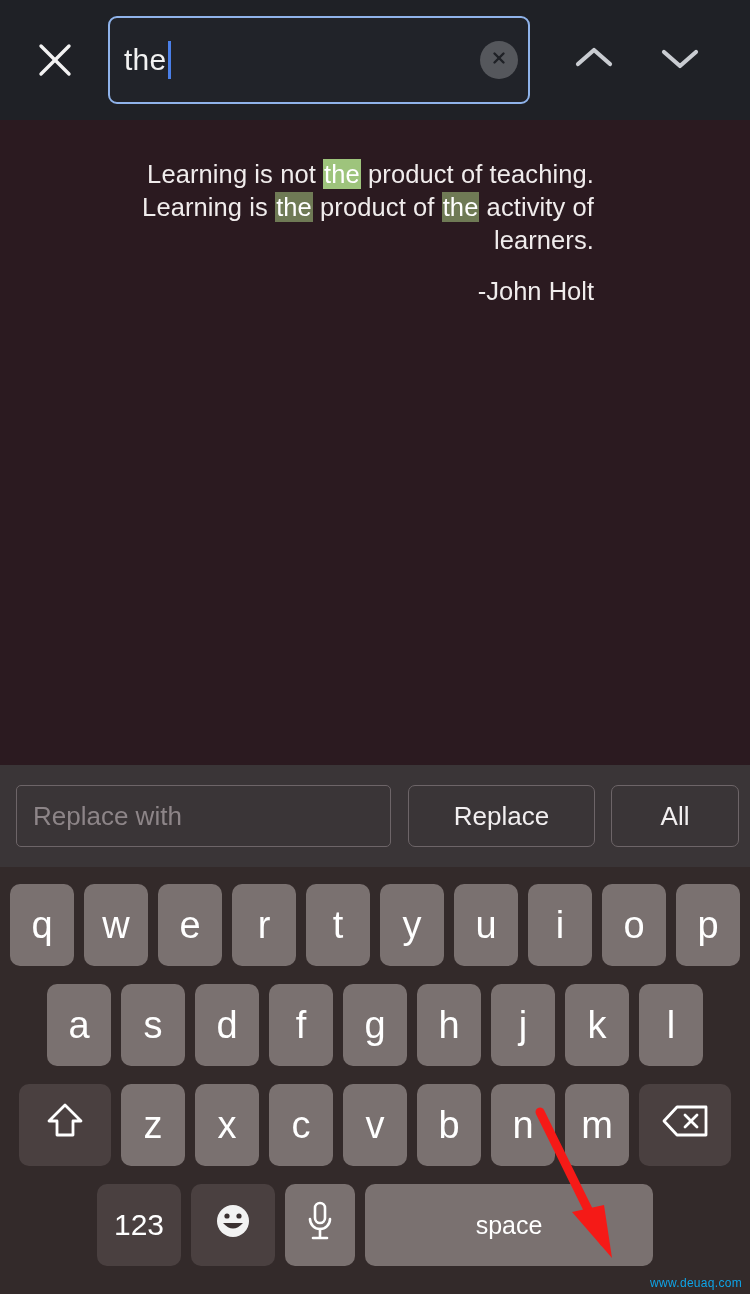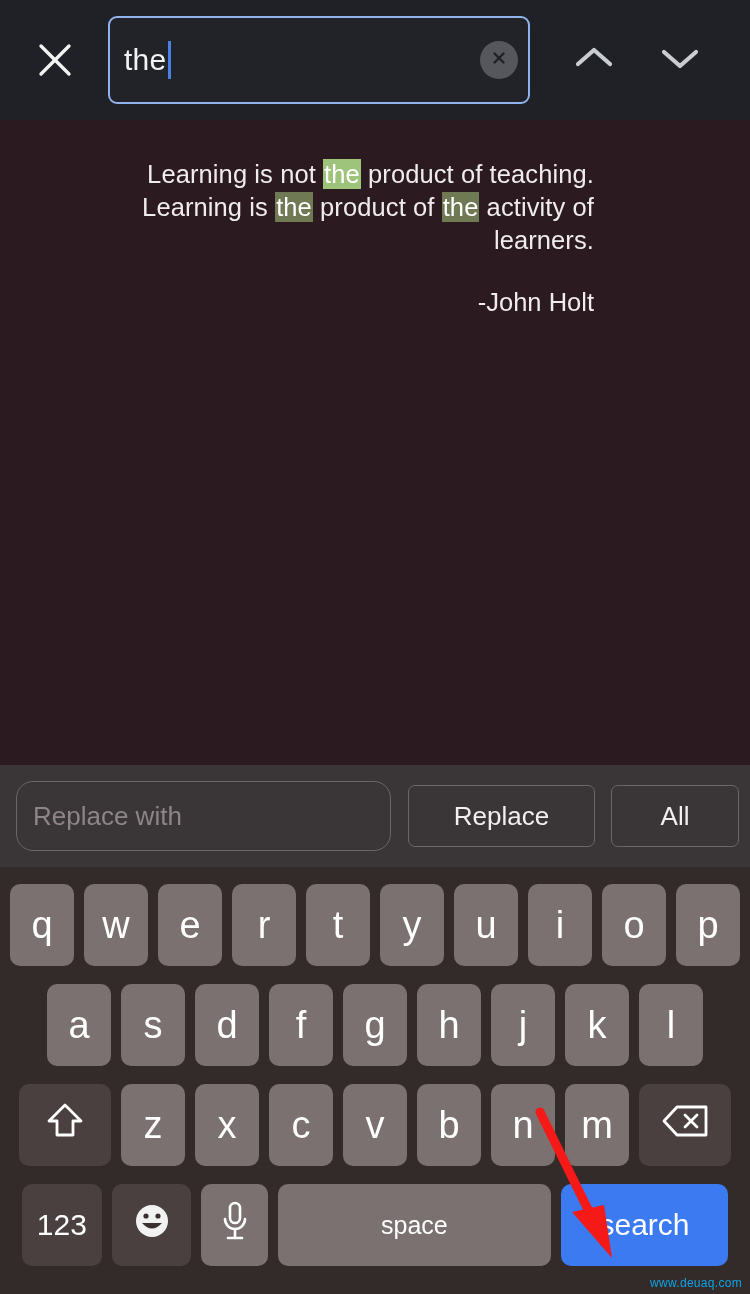--- a/index.html
+++ b/index.html
@@ -129,44 +129,44 @@
     color: #ffffff;
     padding: 1px 1px;
   }
   .hl {
     background: #6f7a55;
     color: #ffffff;
     padding: 1px 1px;
   }
 
   .attribution {
-    margin-top: 29px;
+    margin-top: 18px;
     font-size: 25.5px;
     color: #f0ecec;
     line-height: 1.3;
   }
 
   
   .replacebar {
     position: absolute;
     left: 0; top: 765px;
     width: 750px;
     height: 102px;
     background: #3a3537;
     display: flex;
     align-items: center;
     padding: 0 16px;
   }
 
   .replace-input {
     flex: 0 0 auto;
     width: 375px;
-    height: 70px;
+    height: 62px;
     border: 1px solid #6d6568;
-    border-radius: 17px;
+    border-radius: 5px;
     background: transparent;
     display: flex;
     align-items: center;
     padding: 0 16px;
     cursor: text;
   }
   .replace-placeholder {
     font-size: 26px;
     color: #8d8588;
     white-space: nowrap;
@@ -391,21 +391,20 @@
         <span>
           <svg width="30" height="44" viewBox="0 0 30 44">
             <rect x="10" y="4" width="10" height="20" rx="5" fill="none" stroke="#ffffff" stroke-width="2.6"></rect>
             <path d="M 5 20 A 10 10 0 0 0 25 20" fill="none" stroke="#ffffff" stroke-width="2.6" stroke-linecap="round"></path>
             <line x1="15" y1="30" x2="15" y2="38" stroke="#ffffff" stroke-width="2.6" stroke-linecap="round"></line>
             <line x1="8" y1="39" x2="22" y2="39" stroke="#ffffff" stroke-width="2.6" stroke-linecap="round"></line>
           </svg>
         </span>
       </div>
       <div class="key key-space">space</div>
-      <div class="key key-search">search</div>
     </div>
 
   </div>
 
   <svg class="arrow" viewBox="0 0 750 1294">
     <g>
       <path d="M 540 1112 L 604 1242" stroke="#f51a17" stroke-width="9" stroke-linecap="round" fill="none"></path>
       <polygon points="612,1258 572,1212 604,1205" fill="#f51a17"></polygon>
     </g>
   </svg>

